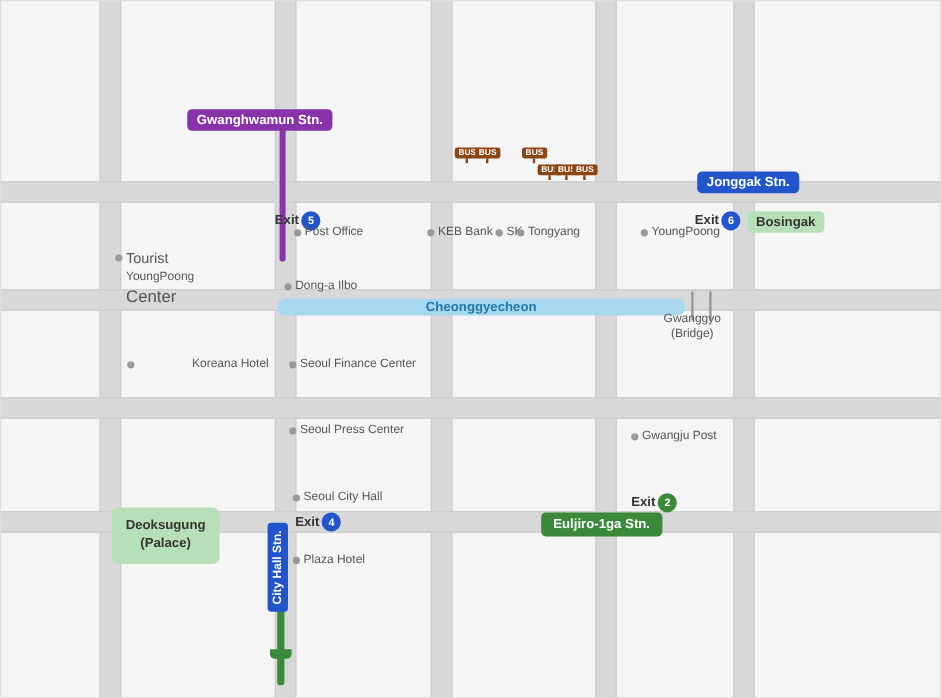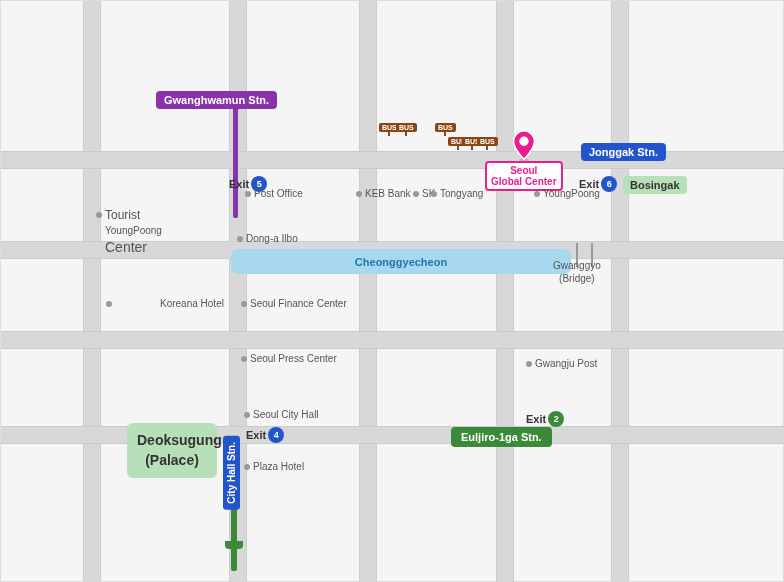--- a/index.html
+++ b/index.html
@@ -31,21 +31,21 @@
       background: #d8d8d8;
       width: 18px;
       border-left: 1px solid #ccc;
       border-right: 1px solid #ccc;
     }
 
     
     .stream {
       position: absolute;
       background: #a8d8f0;
-      height: 25px;
+      height: 14px;
       border-radius: 7px;
     }
 
     
     .station-label {
       position: absolute;
       border-radius: 4px;
       padding: 3px 8px;
       font-size: 11px;
       font-weight: bold;
@@ -144,26 +144,25 @@
       white-space: nowrap;
       margin-top: -2px;
     }
 
     
     .palace-box {
       position: absolute;
       background: #b8e0b8;
       border-radius: 6px;
       padding: 8px 10px;
-      font-size: 14px;
+      font-size: 11px;
       font-weight: bold;
       color: #333;
       text-align: center;
       line-height: 1.4;
-      margin-left: 34px;
     }
 
     
     .bosingak-box {
       position: absolute;
       background: #b8e0b8;
       border-radius: 4px;
       padding: 3px 7px;
       font-size: 11px;
       font-weight: bold;
@@ -261,28 +260,20 @@
     <span class="exit-circle exit-green">2</span>
   </div>
 
   <div class="bus-stop" style="left:378px; top:122px;">BUS</div>
   <div class="bus-stop" style="left:395px; top:122px;">BUS</div>
   <div class="bus-stop" style="left:434px; top:122px;">BUS</div>
   <div class="bus-stop" style="left:447px; top:136px;">BUS</div>
   <div class="bus-stop" style="left:461px; top:136px;">BUS</div>
   <div class="bus-stop" style="left:476px; top:136px;">BUS</div>
 
-  <div class="main-pin" style="left:484px; top:128px;">
-    <svg class="pin-icon" viewBox="0 0 28 36">
-      <ellipse cx="14" cy="33" rx="5" ry="2" fill="rgba(0,0,0,0.15)"></ellipse>
-      <path d="M14 2 C8 2 3 7 3 13 C3 21 14 32 14 32 C14 32 25 21 25 13 C25 7 20 2 14 2Z" fill="#e91e8c" stroke="white" stroke-width="1.5"></path>
-      <circle cx="14" cy="13" r="5" fill="white"></circle>
-    </svg>
-    <div class="main-label">Seoul<br>Global Center</div>
-  </div>
 
   <div class="bosingak-box" style="left:622px; top:175px;">
     <span>Bosingak</span>
   </div>
 
   <div class="palace-box" style="left:92px; top:422px; width:90px;">
     <span>Deoksugung<br>(Palace)</span>
   </div>
 
   <div class="poi" style="left:95px; top:207px; flex-direction:column; align-items:flex-start;">

